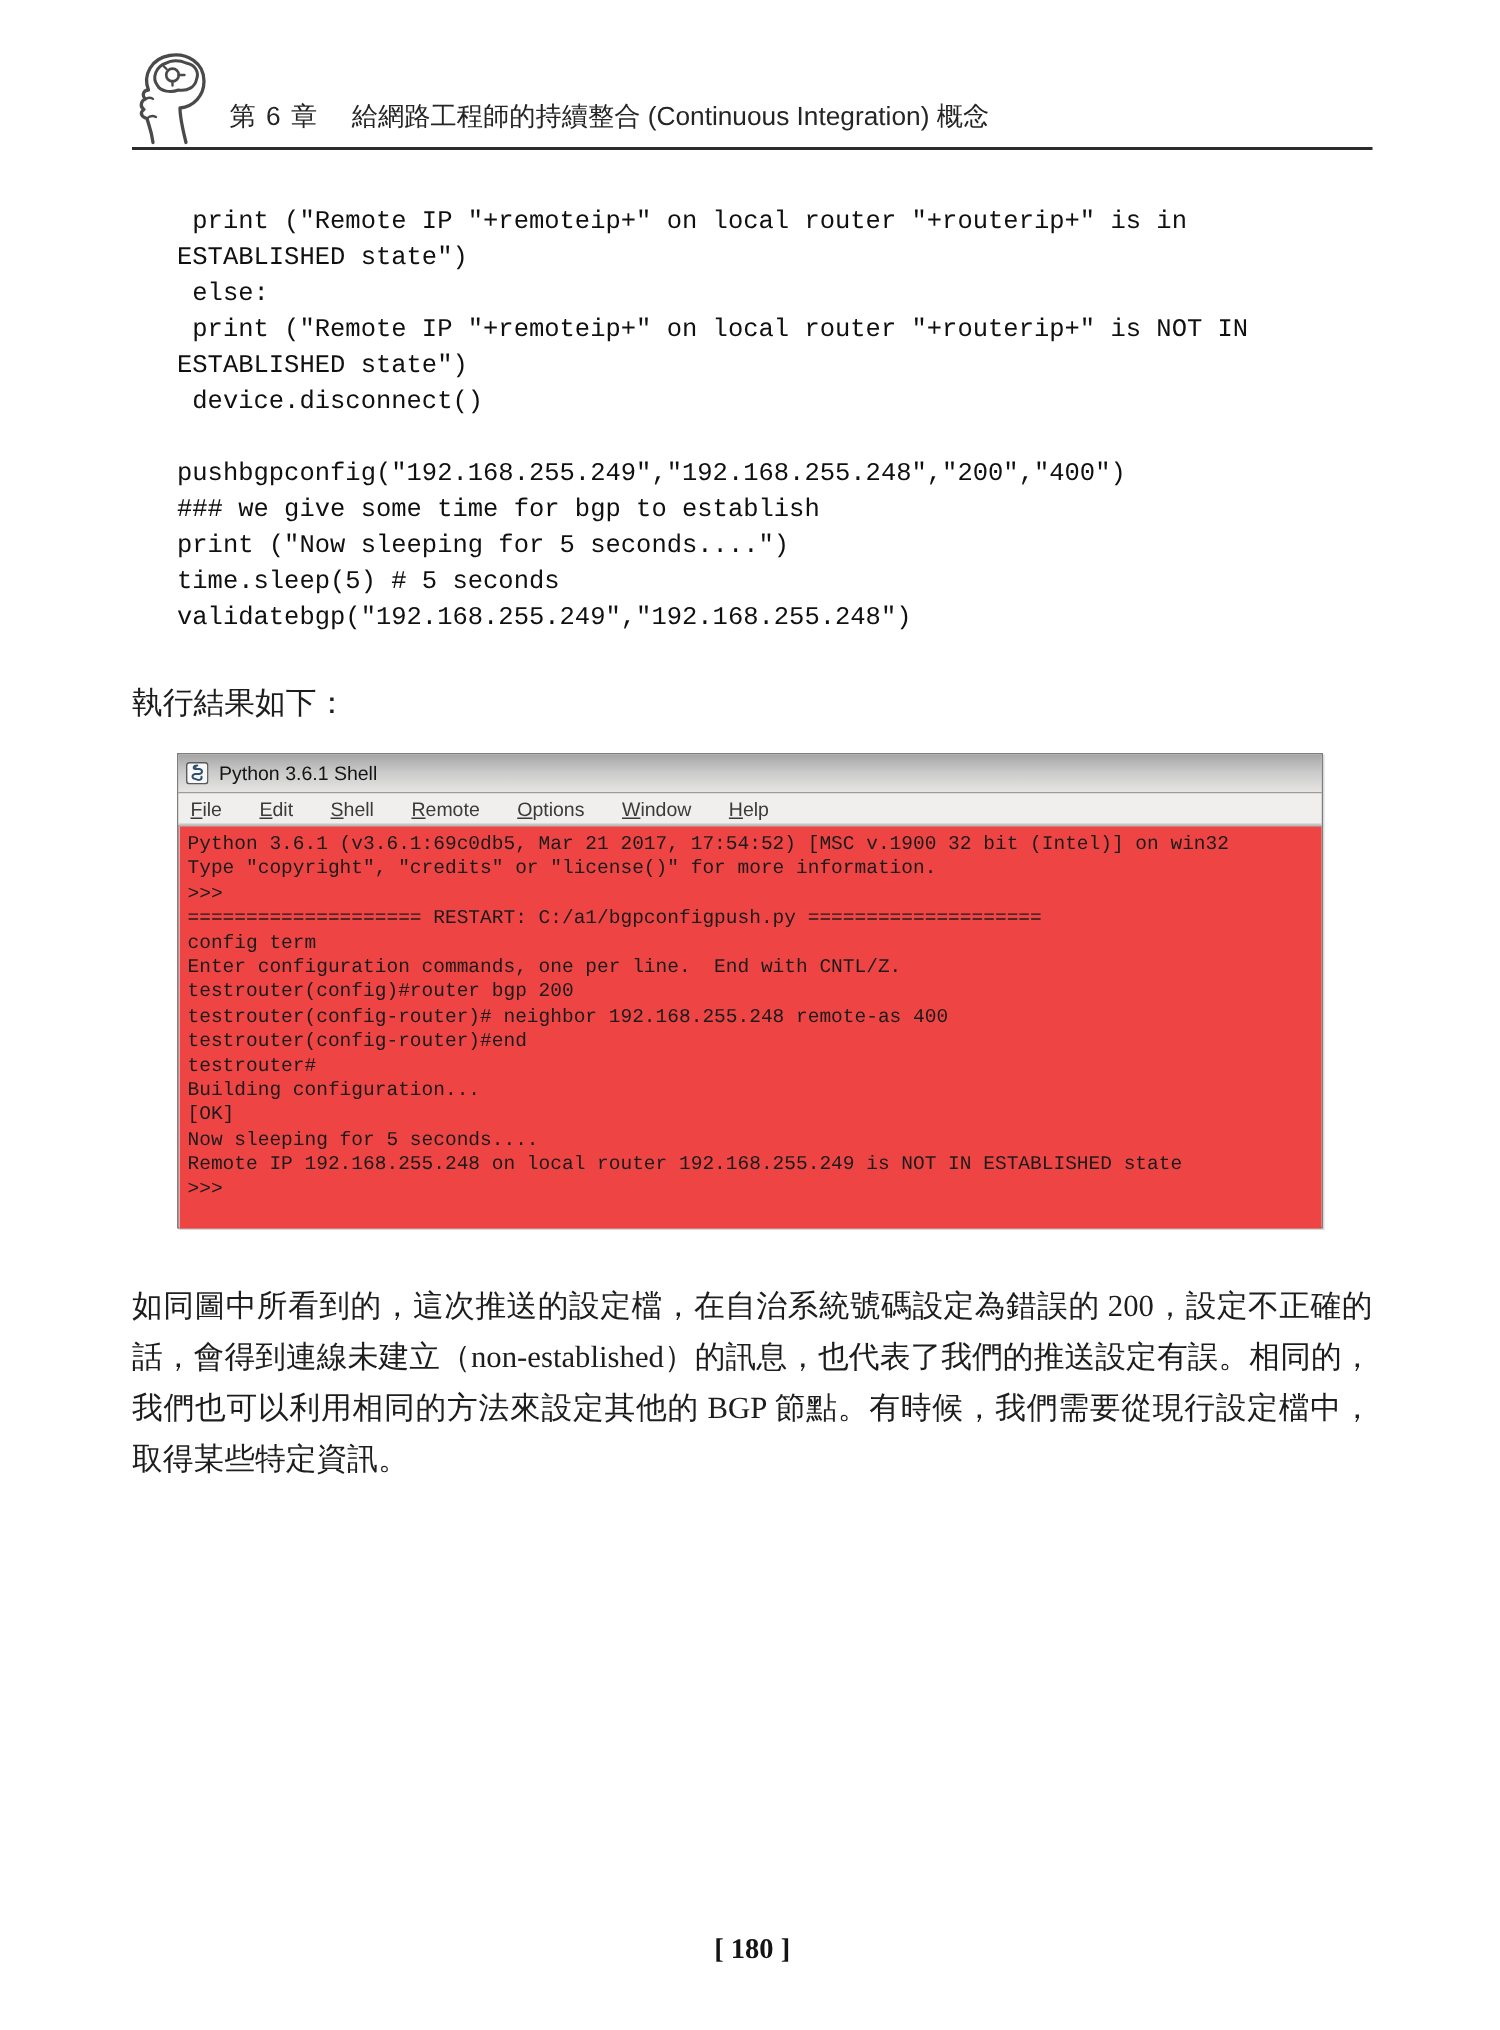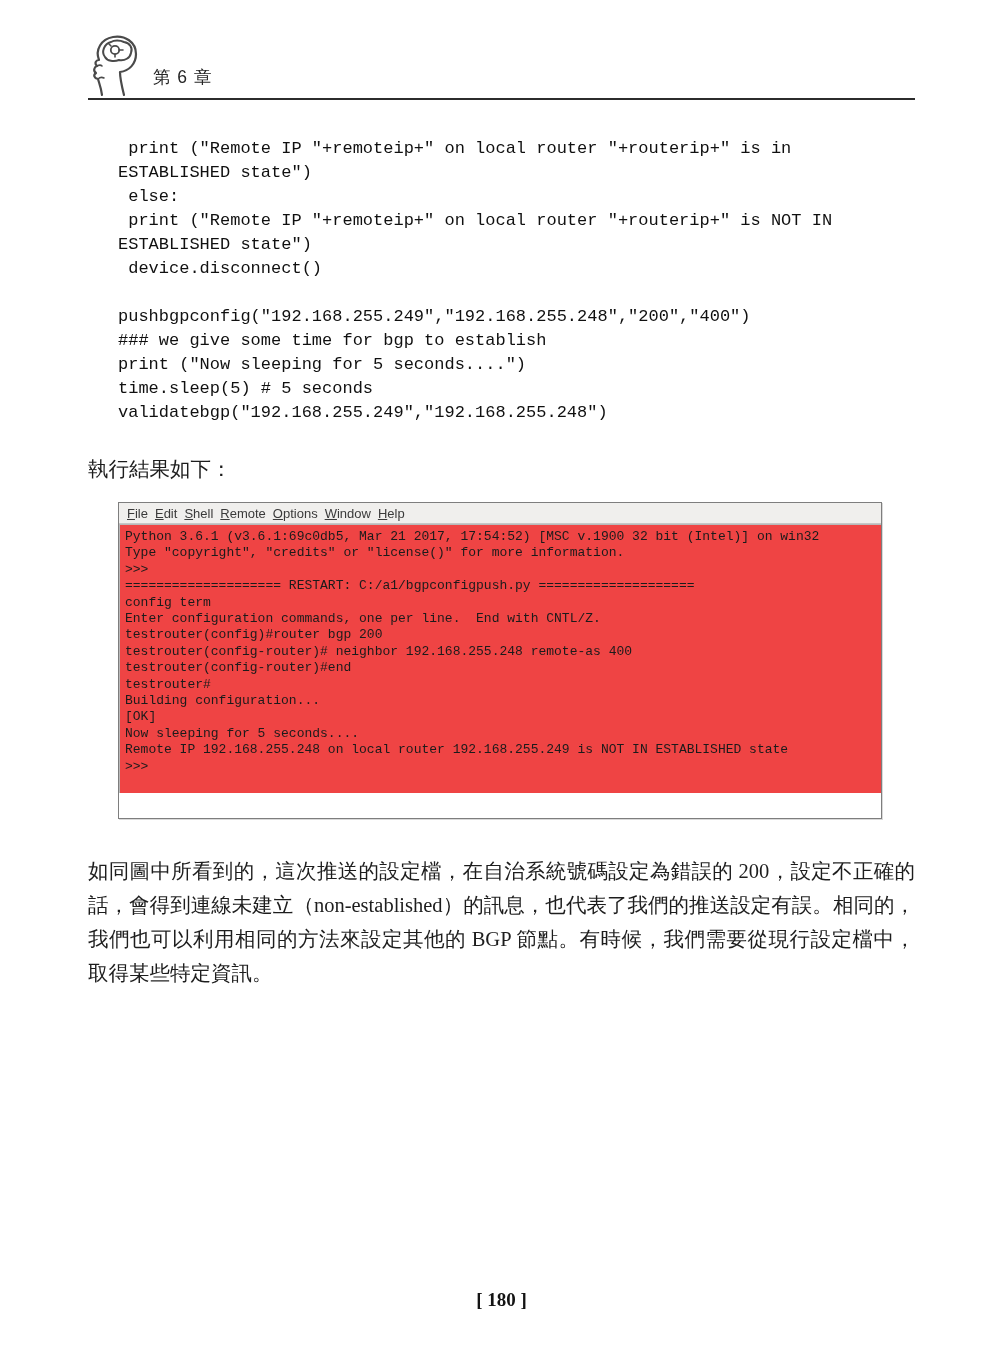--- a/index.html
+++ b/index.html
@@ -38,21 +38,21 @@
   }
   .title-bar {
     height:25px; display:flex; align-items:center; gap:7px; padding-left:5px;
     background:linear-gradient(to bottom,#a6a6a6 0%,#c9c9c9 45%,#e6e5e3 100%);
     border-bottom:1px solid #9b9b9b;
   }
   .app-icon { width:15px; height:15px; flex:0 0 auto; }
   .app-icon svg { width:15px; height:15px; display:block; }
   .title-text { font-size:13px; color:#141414; }
   .menu-bar {
-    height:20px; display:flex; align-items:center; gap:7px; padding-left:8px;
+    height:20px; display:flex; align-items:center; gap:25px; padding-left:8px;
     background:#f0efed; border-bottom:1px solid #c6c6c6; font-size:13px; color:#3a3a3a;
   }
   .menu-item { display:inline-block; cursor:default; }
   .menu-item::first-letter { text-decoration:underline; }
   .console-output {
     margin:0; height:269px; box-sizing:border-box; padding:5px 6px; overflow:hidden;
     background:#ef4444; box-shadow:inset 1px 1px 0 #b9b9b9;
     font-family:"Liberation Mono","DejaVu Sans Mono",monospace;
     font-size:13px; line-height:16.4px; color:#1b1b1b; white-space:pre;
   }
@@ -85,40 +85,51 @@
       <svg viewBox="0 0 52 64" fill="none" xmlns="http://www.w3.org/2000/svg">
         <path d="M14 62 C13 54 11 50 10 46 C6 45 5 42 8 40 C5 38 6 34 9 33 C6 30 8 27 11 27 C7 17 13 6 25 4 C37 2 48 9 48 21 C48 31 41 38 32 39 C32 46 34 54 36 62" stroke="#4a4a4a" stroke-width="2.2" fill="#ffffff" stroke-linejoin="round" stroke-linecap="round"></path>
         <path d="M10 46 C12 44 14 44 16 45 M9 33 C11 32 13 32 14 33" stroke="#4a4a4a" stroke-width="1.6" stroke-linecap="round"></path>
         <path d="M17 24 C13 19 16 11 23 9 C26 7 32 7 36 9 C42 10 45 15 43 20 C42 25 37 28 31 27 C26 29 19 28 17 24 Z" stroke="#4a4a4a" stroke-width="2" fill="#ffffff" stroke-linejoin="round"></path>
         <circle cx="27" cy="17" r="4.2" stroke="#4a4a4a" stroke-width="1.8" fill="#ffffff"></circle>
         <path d="M27 21 L27 24 M31 17 L35 17 M23 13 L21 11" stroke="#4a4a4a" stroke-width="1.6" stroke-linecap="round"></path>
       </svg>
     </span>
     <span class="chapter-meta">
       <span class="chapter-number">第 6 章</span>
+      <span class="chapter-title">給網路工程師的持續整合 (Continuous Integration) 概念</span>
     </span>
   </header>
   <hr class="header-rule">
 
   <pre class="code-block"> print ("Remote IP "+remoteip+" on local router "+routerip+" is in
 ESTABLISHED state")
  else:
  print ("Remote IP "+remoteip+" on local router "+routerip+" is NOT IN
 ESTABLISHED state")
  device.disconnect()
 
 pushbgpconfig("192.168.255.249","192.168.255.248","200","400")
 ### we give some time for bgp to establish
 print ("Now sleeping for 5 seconds....")
 time.sleep(5) # 5 seconds
 validatebgp("192.168.255.249","192.168.255.248")</pre>
 
   <p class="intro-text">執行結果如下：</p>
 
   <div class="shell-window">
+    <div class="title-bar">
+      <span class="app-icon">
+        <svg viewBox="0 0 16 16" xmlns="http://www.w3.org/2000/svg">
+          <rect x="0.5" y="0.5" width="15" height="15" rx="2" fill="#f8f8f8" stroke="#5a5a5a"></rect>
+          <path d="M8 2.5 C5 2.5 5 4.5 6.5 5 L9.5 5 C12 5.5 12 8 9.5 8.5 L6.5 8.5 C4 9 4 11.5 6.5 12 C9.5 13.5 11.5 12.5 11 10.5" stroke="#2f4f6f" stroke-width="1.4" fill="none" stroke-linecap="round"></path>
+          <circle cx="6.8" cy="3.6" r="0.7" fill="#2f4f6f"></circle>
+        </svg>
+      </span>
+      <span class="title-text">Python 3.6.1 Shell</span>
+    </div>
     <div class="menu-bar">
       <span class="menu-item">File</span>
       <span class="menu-item">Edit</span>
       <span class="menu-item">Shell</span>
       <span class="menu-item">Remote</span>
       <span class="menu-item">Options</span>
       <span class="menu-item">Window</span>
       <span class="menu-item">Help</span>
     </div>
     <pre class="console-output">Python 3.6.1 (v3.6.1:69c0db5, Mar 21 2017, 17:54:52) [MSC v.1900 32 bit (Intel)] on win32

